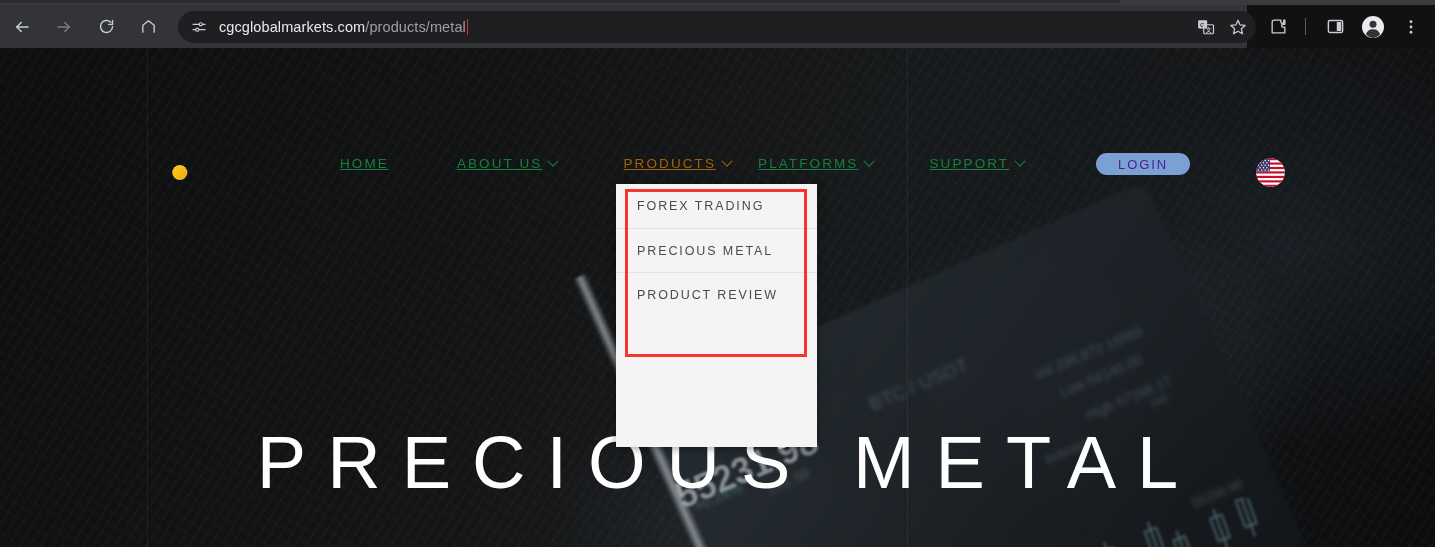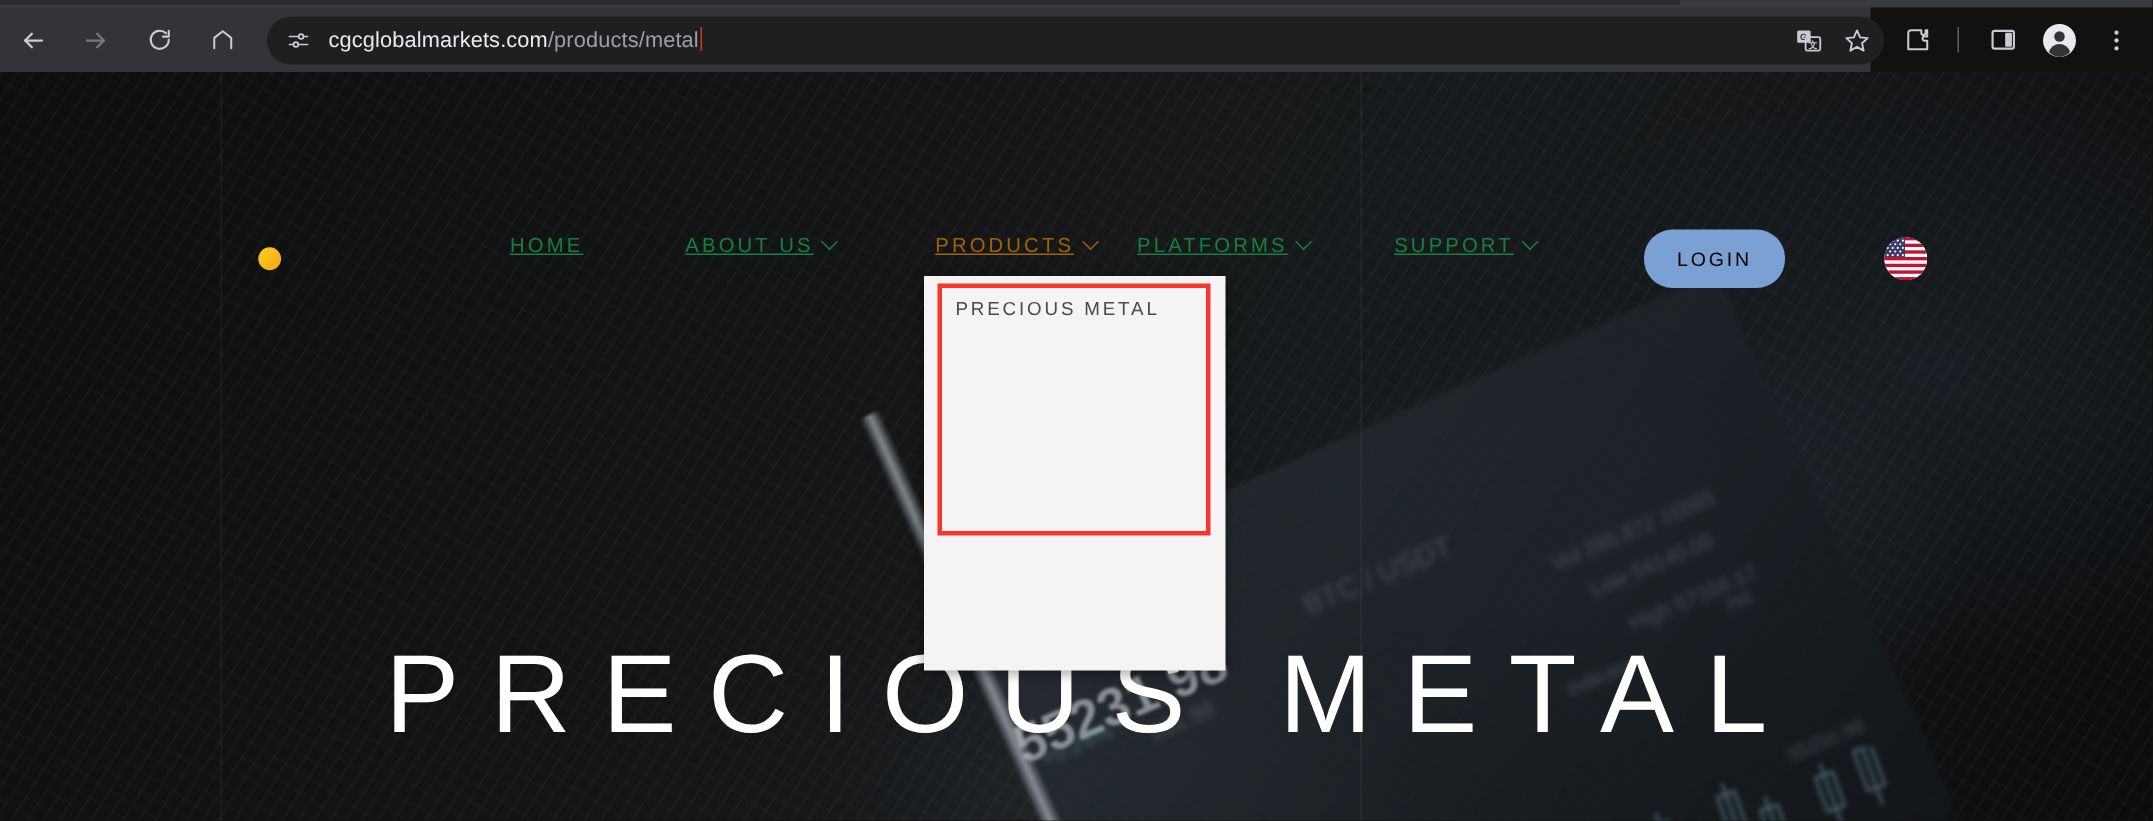--- a/index.html
+++ b/index.html
@@ -170,25 +170,25 @@
     transform: rotate(45deg) translate(-2px,-2px);
   }
   .sp-home  { margin-left: 0; }
   .sp-about { margin-left: 68px; }
   .sp-prod  { margin-left: 66px; }
   .sp-plat  { margin-left: 27px; text-decoration: underline; }
   .sp-supp  { margin-left: 56px; }
 
   .login-btn {
     position: absolute; left: 1096px; top: 105px;
-    width: 94px; height: 39px;
+    width: 94px; height: 22px;
     background: #7ba0d4;
     border-radius: 19px;
     border: none;
-    color: #000000;
+    color: #4c1d95;
     font-size: 13px;
     letter-spacing: 1.9px;
     font-family: "Liberation Sans", sans-serif;
     display: flex; align-items: center; justify-content: center;
     cursor: pointer;
   }
   .flag {
     position: absolute; left: 1256px; top: 110px;
     width: 29px; height: 29px; border-radius: 50%;
     overflow: hidden;
@@ -445,19 +445,21 @@
           <circle cx="5" cy="25" r="1.5"></circle>
             <circle cx="12" cy="25" r="1.5"></circle>
             <circle cx="19" cy="25" r="1.5"></circle>
             <circle cx="26" cy="25" r="1.5"></circle>
         </g>
       </g>
     </svg>
   </div>
 
   <div class="dropdown">
+    <div class="dd-item">FOREX TRADING</div>
     <div class="dd-item">PRECIOUS METAL</div>
+    <div class="dd-item">PRODUCT REVIEW</div>
   </div>
   <div class="dd-highlight"></div>
 
   <div class="hero-title">PRECIOUS METAL</div>
 
 </div>
 
 </body></html>

